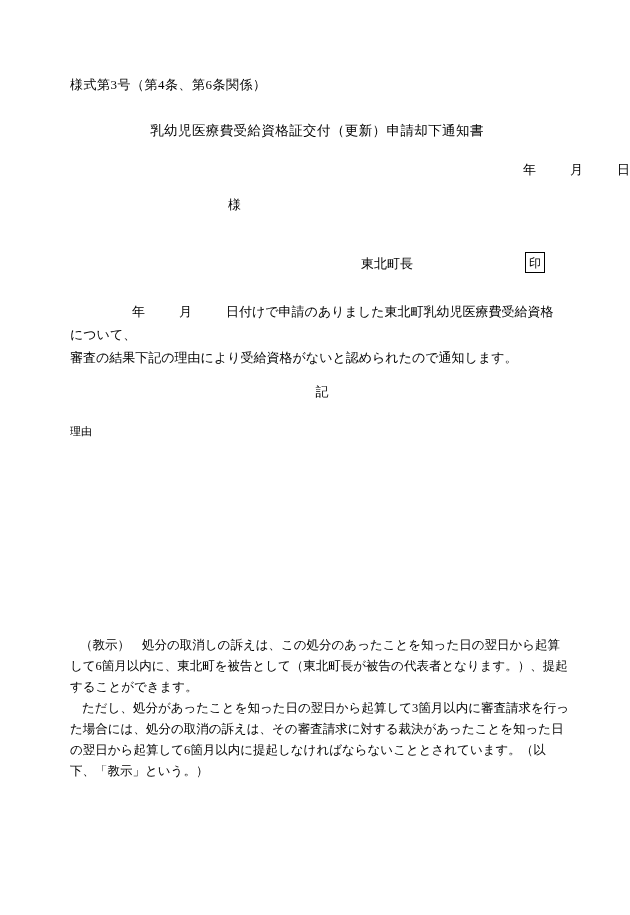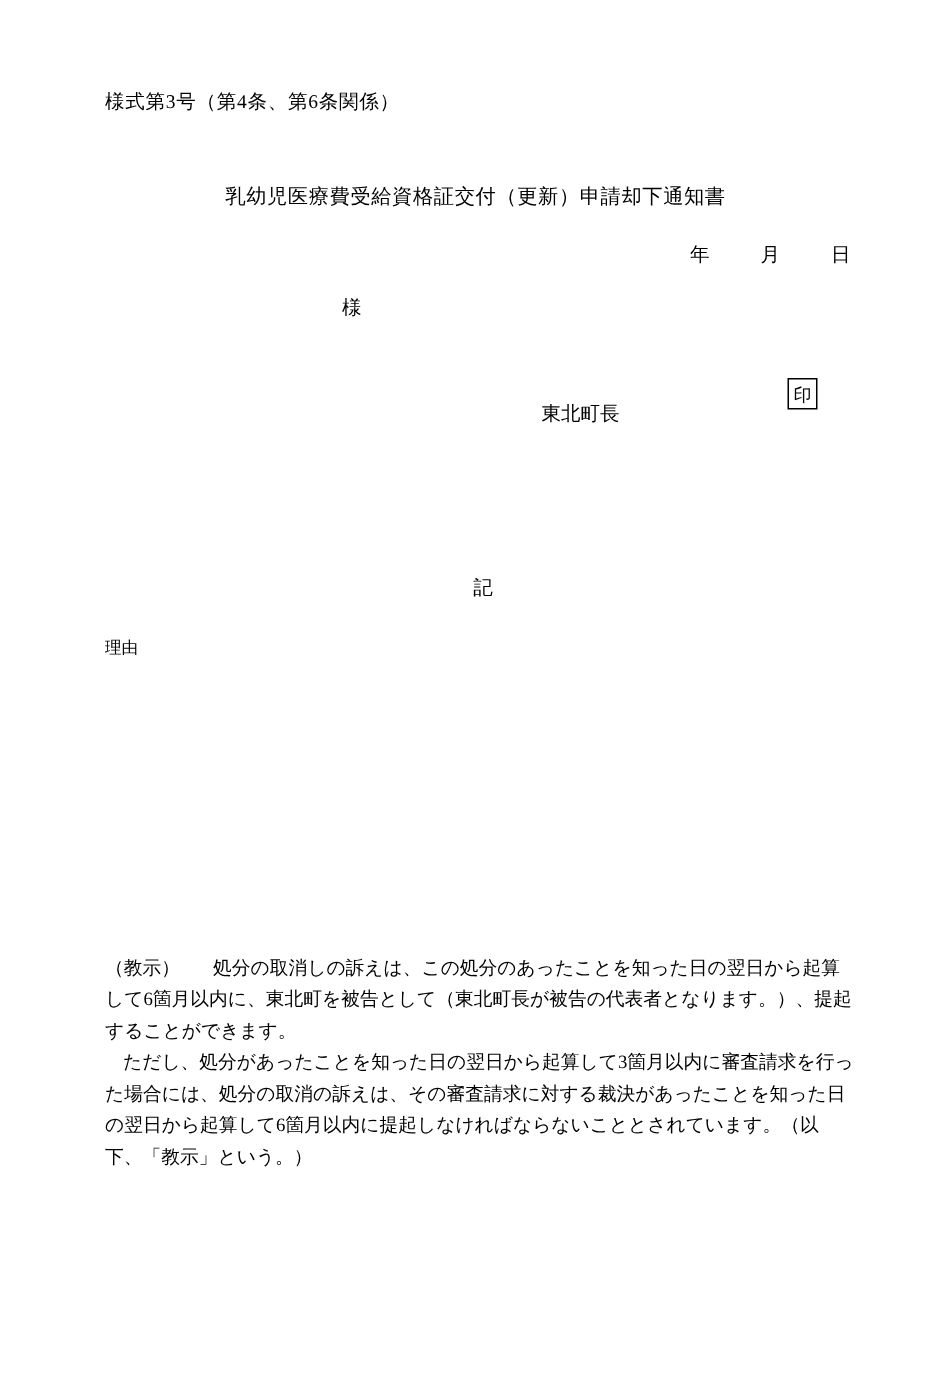--- a/index.html
+++ b/index.html
@@ -16,21 +16,21 @@
     overflow: hidden;
   }
   .page {
     position: relative;
     width: 630px;
     height: 915px;
   }
   .form-number {
     position: absolute;
     left: 70px;
-    top: 59px;
+    top: 76px;
     font-size: 13px;
     letter-spacing: 0.5px;
     white-space: nowrap;
   }
   .doc-title {
     position: absolute;
     left: 0;
     top: 122px;
     width: 630px;
     text-align: center;
@@ -40,21 +40,20 @@
     padding-left: 4px;
     box-sizing: border-box;
   }
   .date-line {
     position: absolute;
     left: 0;
     top: 161px;
     width: 630px;
     font-size: 13px;
     text-align: right;
-    padding-right: 63px;
     box-sizing: border-box;
     white-space: nowrap;
   }
   .date-line .sp {
     display: inline-block;
     width: 34px;
   }
   .addressee {
     position: absolute;
     left: 228px;
@@ -67,21 +66,20 @@
     left: 0;
     top: 255px;
     width: 630px;
     font-size: 13px;
     white-space: nowrap;
   }
   .issuer-name {
     position: absolute;
     left: 361px;
     top: 0;
-    margin-top: 12px;
   }
   .seal {
     position: absolute;
     left: 525px;
     top: -3px;
     width: 20px;
     height: 21px;
     border: 1px solid #000;
     font-size: 12px;
     line-height: 20px;
@@ -124,20 +122,21 @@
     position: absolute;
     left: 70px;
     top: 635px;
     width: 500px;
     font-size: 12.5px;
     line-height: 21px;
   }
   .notice-block .head {
     float: left;
     width: 60px;
+    text-align: right;
   }
   .notice-block p {
     margin: 0;
     text-indent: 0;
   }
   .notice-block .p1 {
     margin-left: 60px;
     text-indent: -4px;
   }
   .notice-block .hang {
@@ -162,20 +161,24 @@
     <span>年</span><span class="sp"></span><span>月</span><span class="sp"></span><span>日</span>
   </div>
 
   <div class="addressee">様</div>
 
   <div class="issuer-row">
     <span class="issuer-name">東北町長</span>
     <span class="seal">印</span>
   </div>
 
+  <div class="body-para">
+    <span class="indent"></span><span>年</span><span class="sp"></span><span>月</span><span class="sp"></span><span>日付けで申請のありました東北町乳幼児医療費受給資格について、</span><br>
+    <span>審査の結果下記の理由により受給資格がないと認められたので通知します。</span>
+  </div>
 
   <div class="ki-mark">記</div>
 
   <div class="reason-label">理由</div>
 
   <div class="notice-block clearfix">
     <span class="head">（教示）</span>
     <p class="hang">処分の取消しの訴えは、この処分のあったことを知った日の翌日から起算して6箇月以内に、東北町を被告として（東北町長が被告の代表者となります。）、提起することができます。</p>
     <p class="hang">ただし、処分があったことを知った日の翌日から起算して3箇月以内に審査請求を行った場合には、処分の取消の訴えは、その審査請求に対する裁決があったことを知った日の翌日から起算して6箇月以内に提起しなければならないこととされています。（以下、「教示」という。）</p>
   </div>

